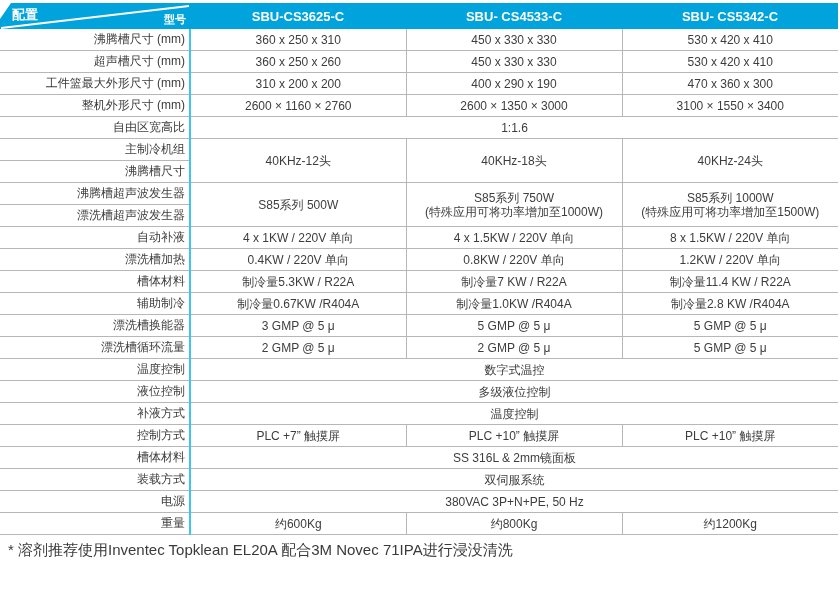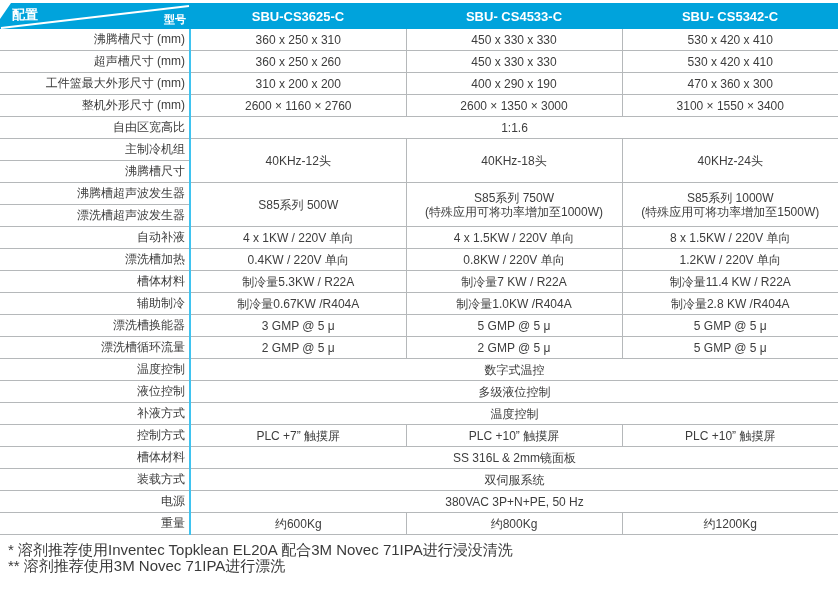--- a/index.html
+++ b/index.html
@@ -208,15 +208,14 @@
         <th>重量</th>
         <td>约600Kg</td>
         <td>约800Kg</td>
         <td>约1200Kg</td>
       </tr>
     </tbody>
   </table>
 
   <div class="footnotes">
     <div>* 溶剂推荐使用Inventec Topklean EL20A 配合3M Novec 71IPA进行浸没清洗</div>
-    <div>** 溶剂推荐使用3M Novec 71IPA进行漂洗</div>
   </div>
 </div>
 
 </body></html>

